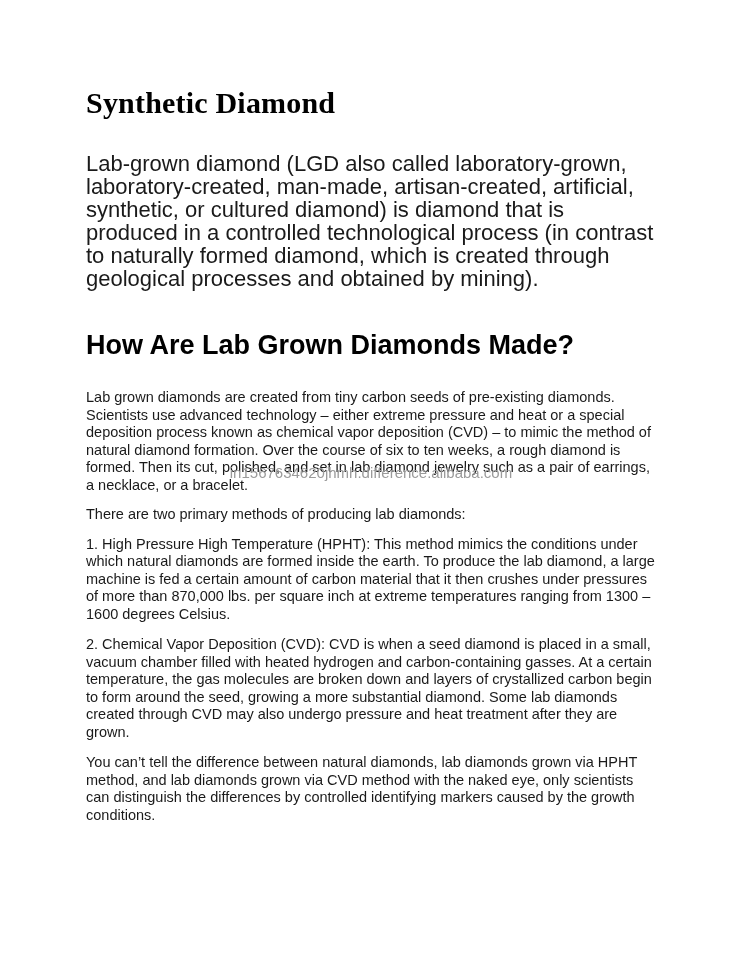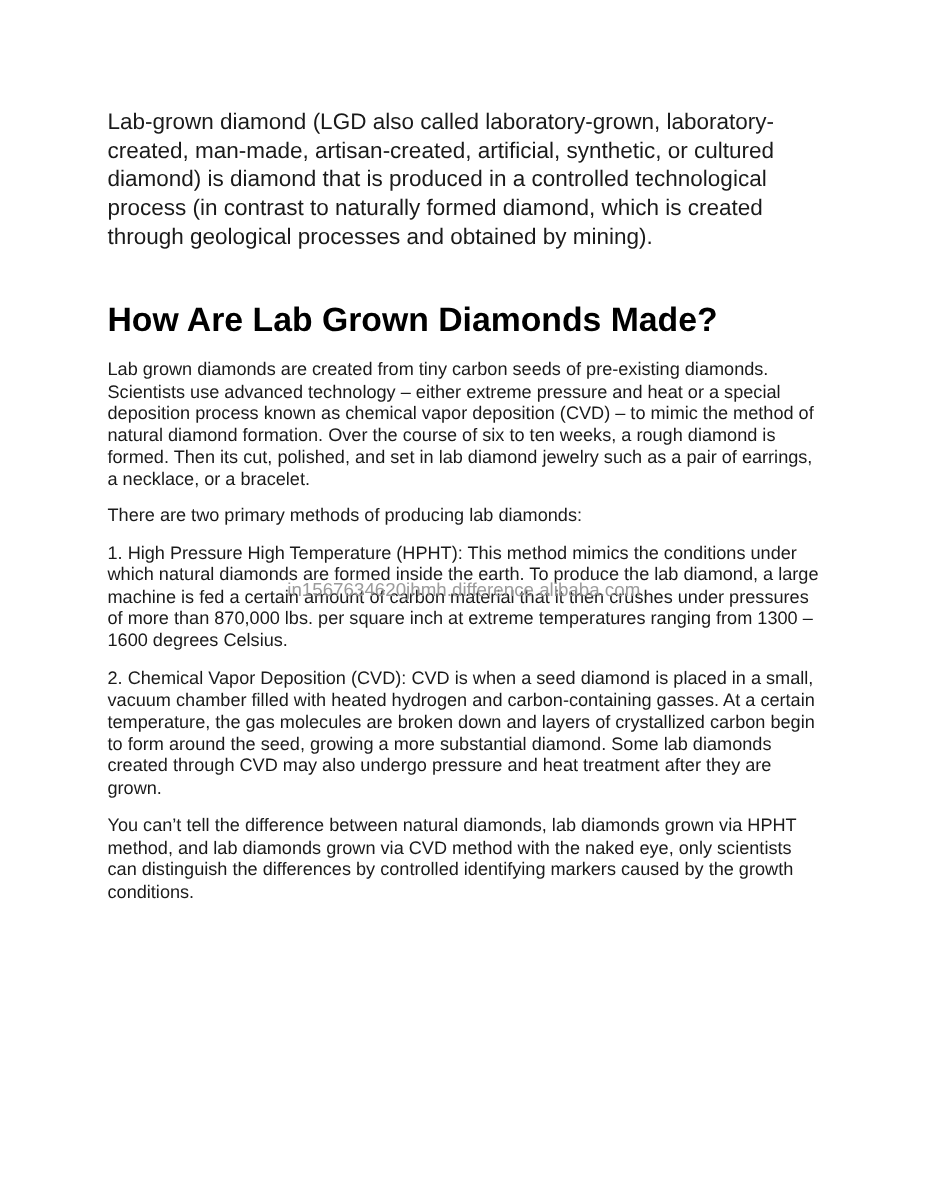--- a/index.html
+++ b/index.html
@@ -22,32 +22,32 @@
   h1.doc-title {
     font-family: "Liberation Serif", serif;
     font-size: 30px;
     font-weight: bold;
     color: #000000;
     line-height: 1.1;
     margin: 0 0 33px 0;
     letter-spacing: 0.2px;
   }
   p.intro {
-    font-size: 18px;
+    font-size: 22px;
     line-height: 23px;
     color: #1a1a1a;
     margin: 0 0 40px 0;
   }
   h2.section-heading {
     font-family: "Liberation Sans", sans-serif;
     font-size: 27px;
     font-weight: bold;
     color: #000000;
     line-height: 1.15;
-    margin: 0 0 16px 0;
+    margin: 0 0 28px 0;
   }
   p.body-para {
     font-size: 14.5px;
     line-height: 17.5px;
     color: #1a1a1a;
     margin: 0 0 13px 0;
   }
   p.body-para.no-gap {
     margin-bottom: 12px;
   }
@@ -65,20 +65,21 @@
     color: #9b9b9b;
     pointer-events: none;
     font-family: "Liberation Sans", sans-serif;
   }
 </style>
 </head>
 <body>
 
 <div class="page">
 
+  <h1 class="doc-title">Synthetic Diamond</h1>
 
   <p class="intro">Lab-grown diamond (LGD also called laboratory-grown, laboratory-created, man-made, artisan-created, artificial, synthetic, or cultured diamond) is diamond that is produced in a controlled technological process (in contrast to naturally formed diamond, which is created through geological processes and obtained by mining).</p>
 
   <h2 class="section-heading">How Are Lab Grown Diamonds Made?</h2>
 
   <p class="body-para no-gap">Lab grown diamonds are created from tiny carbon seeds of pre-existing diamonds. Scientists use advanced technology – either extreme pressure and heat or a special deposition process known as chemical vapor deposition (CVD) – to mimic the method of natural diamond formation. Over the course of six to ten weeks, a rough diamond is formed. Then its cut, polished, and set in lab diamond jewelry such as a pair of earrings, a necklace, or a bracelet.</p>
 
   <p class="body-para lead-in">There are two primary methods of producing lab diamonds:</p>
 
   <p class="body-para">1. High Pressure High Temperature (HPHT): This method mimics the conditions under which natural diamonds are formed inside the earth. To produce the lab diamond, a large machine is fed a certain amount of carbon material that it then crushes under pressures of more than 870,000 lbs. per square inch at extreme temperatures ranging from 1300 – 1600 degrees Celsius.</p>

